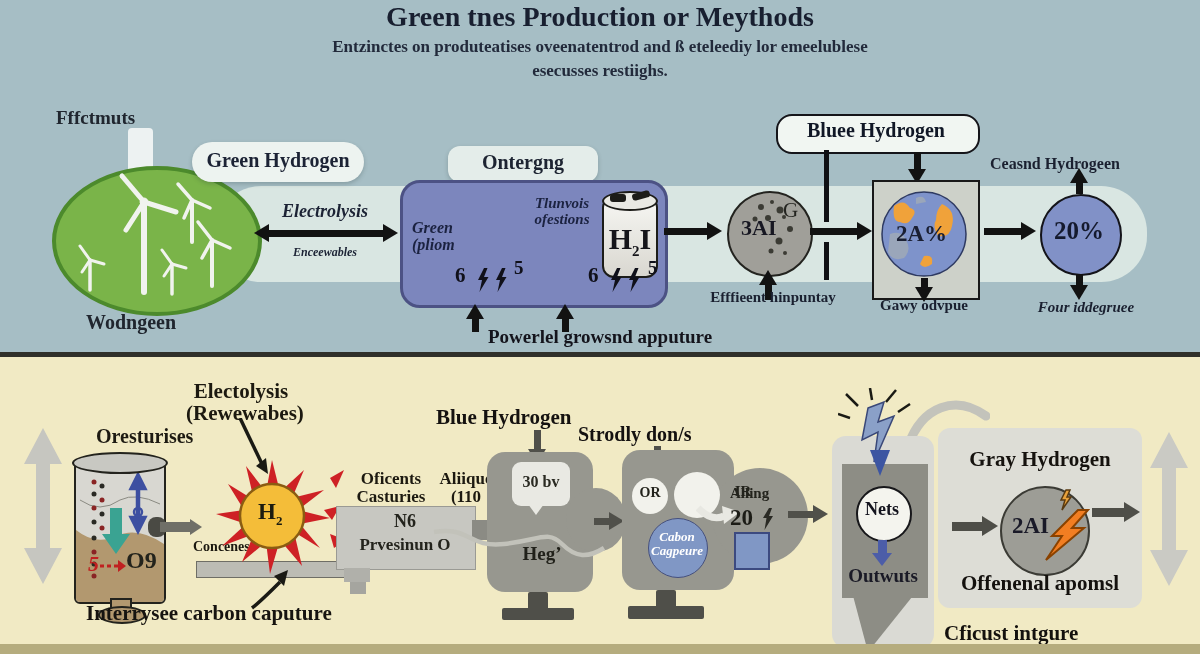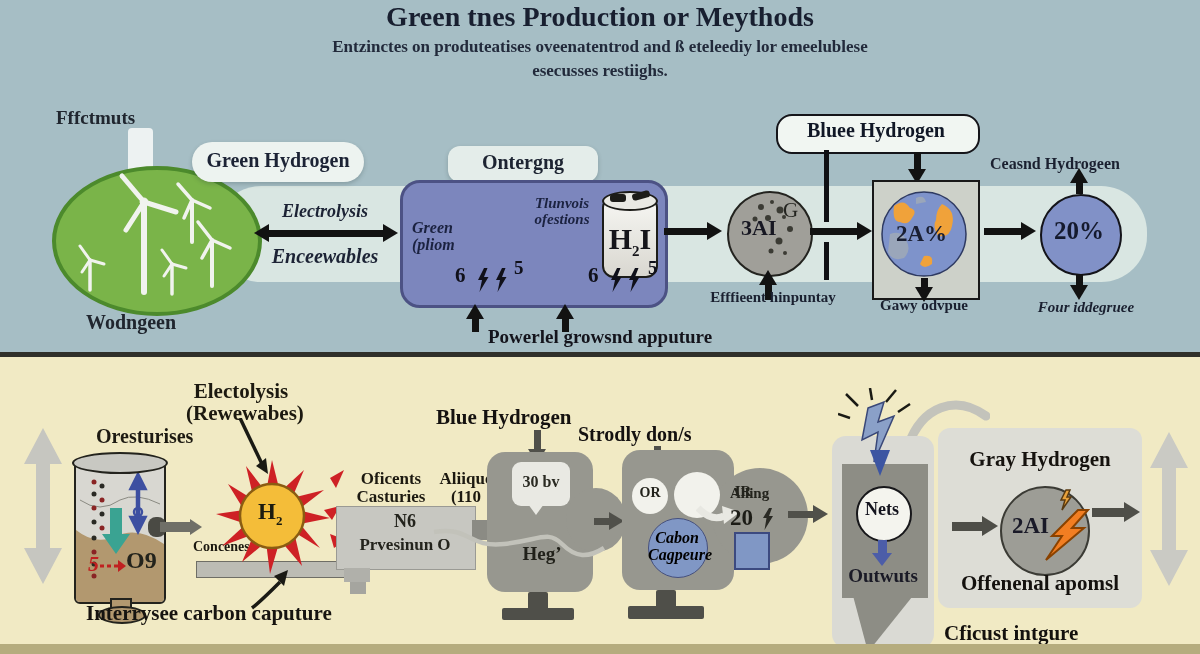--- a/index.html
+++ b/index.html
@@ -79,21 +79,21 @@
 
   <div class="bubble" style="left:192px;top:142px;width:172px;height:40px;"></div>
   <div class="t ctr" style="left:192px;top:150px;width:172px;font-size:20px;color:#1c2335;">Green Hydrogen</div>
 
   <div class="t it ctr" style="left:252px;top:202px;width:146px;font-size:18px;color:#1c2335;">Electrolysis</div>
   <div class="ah" style="left:254px;top:224px;width:144px;height:18px;">
       <i class="h rev"></i>
       <i class="s"></i>
       <i class="h"></i>
     </div>
-  <div class="t it ctr" style="left:252px;top:246px;width:146px;font-size:20px;color:#1c2335;">Enceewables</div>
+  <div class="t it ctr" style="left:252px;top:246px;width:146px;font-size:12px;color:#1c2335;">Enceewables</div>
 
   <div class="bubble" style="left:448px;top:146px;width:150px;height:36px;border-radius:12px;background:#e4edea;"></div>
   <div class="t ctr" style="left:448px;top:152px;width:150px;font-size:20px;color:#1d2432;">Ontergng</div>
 
   <div style="position:absolute;left:400px;top:180px;width:262px;height:122px;background:#7c86bd;border:3px solid #4c5284;border-radius:20px;"></div>
   <div class="t it" style="left:412px;top:220px;font-size:16px;color:#1b2240;">
     <span>Green</span><br>
     <span>(pliom</span>
   </div>
   <div class="t it ctr" style="left:524px;top:196px;width:76px;font-size:15px;color:#1b2240;">
@@ -336,21 +336,21 @@
   <div class="mcirc" style="left:712px;top:468px;width:96px;height:96px;background:#97978f;"></div>
   <div class="mcirc" style="left:632px;top:478px;width:36px;height:36px;background:#f2f2ec;"></div>
   <div class="t ctr" style="left:632px;top:486px;width:36px;font-size:14px;color:#23231c;">OR</div>
   <div class="mcirc" style="left:674px;top:472px;width:46px;height:46px;background:#f2f2ec;"></div>
   <div class="t ctr" style="left:674px;top:484px;width:46px;font-size:15px;color:#23231c;padding-left:46px;">IR</div>
   <svg style="position:absolute;left:696px;top:500px;" width="44" height="26">
     <path d="M2,8 q14,14 26,8" stroke="#e8e8e2" stroke-width="7" fill="none"></path>
     <polygon points="26,6 44,12 28,24" fill="#e8e8e2"></polygon>
   </svg>
   <div class="mcirc" style="left:648px;top:518px;width:58px;height:58px;background:#8097c5;border:1.5px solid #45507e;"></div>
-  <div class="t it ctr" style="left:648px;top:530px;width:58px;font-size:16px;color:#000000;">
+  <div class="t it ctr" style="left:648px;top:530px;width:58px;font-size:13px;color:#ffffff;">
     <span>Cabon</span><br>
     <span>Cagpeure</span>
   </div>
   <div class="t" style="left:730px;top:486px;font-size:15px;color:#23231c;">Alling</div>
   <div class="t" style="left:730px;top:506px;font-size:23px;color:#1c1c16;">20</div>
   <svg style="position:absolute;left:760px;top:508px;" width="16" height="24">
     <path d="M9 0 L3 10 H6.5 L4.5 22 L13 8 H9 L12 0 Z" fill="#2a2a24"></path>
   </svg>
   <div style="position:absolute;left:734px;top:532px;width:32px;height:34px;background:#8097c5;border:2px solid #3c4a80;"></div>
   <div class="ped" style="left:656px;top:590px;width:20px;height:18px;"></div>

